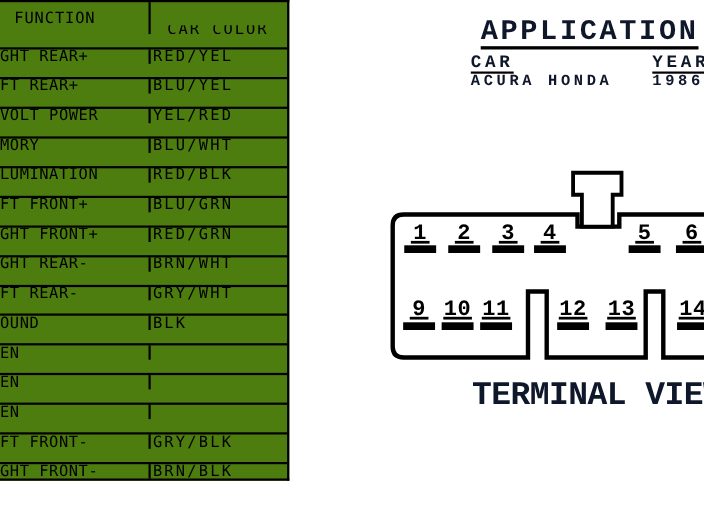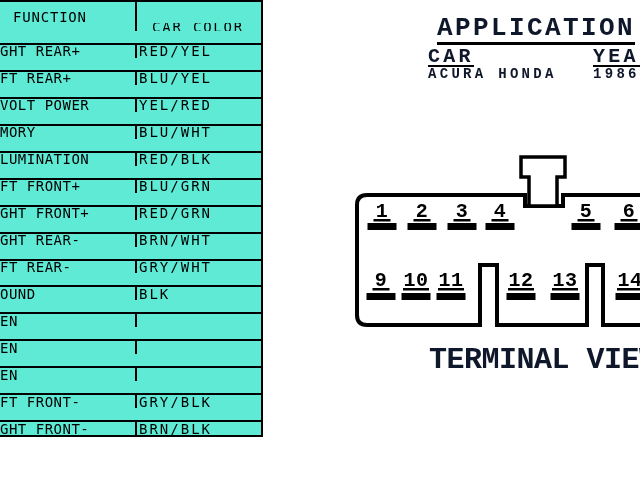--- a/index.html
+++ b/index.html
@@ -7,21 +7,21 @@
     width:640px; height:480px; overflow:hidden;
     background:#ffffff; color:#000000;
     font-family:"DejaVu Sans Mono", monospace;
   }
   #canvas { position:relative; width:640px; height:480px; overflow:hidden; background:#fff; }
 
   
   .wtable {
     position:absolute; left:0; top:3; width:263px; height:437px;
     box-sizing:border-box; border:2px solid #000; border-left:none;
-    display:flex; flex-direction:column; background:#5eead4;gap:12px;
+    display:flex; flex-direction:column; background:#4d7c0f;gap:12px;
   }
   .wrow { display:flex; flex:1 1 0; border-top:2px solid #000; min-height:0; }
   .wrow.head { border-top:none; flex:0 0 29px; }
   .c1 {
     width:137px; box-sizing:border-box; border-right:2px solid #000;
     display:flex; align-items:center;
     font-size:14px; letter-spacing:0.5px; white-space:nowrap; overflow:hidden;
   }
   .c2 {
     flex:1; display:flex; align-items:center; padding-left:2px;
@@ -31,21 +31,21 @@
   .hc { padding-left:15px; letter-spacing:1.8px;margin-top:21px; }
 
   
   .appfont { font-family:"Liberation Mono", monospace; font-weight:bold; color:#0f172a; }
   .app-title {
     position:absolute; left:437px; top:15px;
     font-size:26px; line-height:26px; letter-spacing:2.4px;
     border-bottom:3px solid #000; padding-bottom:1px; white-space:nowrap;
   }
   .car-label, .year-label {
-    position:absolute; top:50px; font-size:20px; line-height:14px; letter-spacing:3.3px;
+    position:absolute; top:50px; font-size:16px; line-height:14px; letter-spacing:3.3px;
     border-bottom:2px solid #000; padding-bottom:1px; white-space:nowrap;
   }
   .car-label { left:428px; }
   .year-label { left:593px; }
   .car-value, .year-value {
     position:absolute; top:67px; font-size:14px; line-height:14px; letter-spacing:3.3px;
     white-space:nowrap;
   }
   .car-value { left:428px; }
   .year-value { left:593px; }

